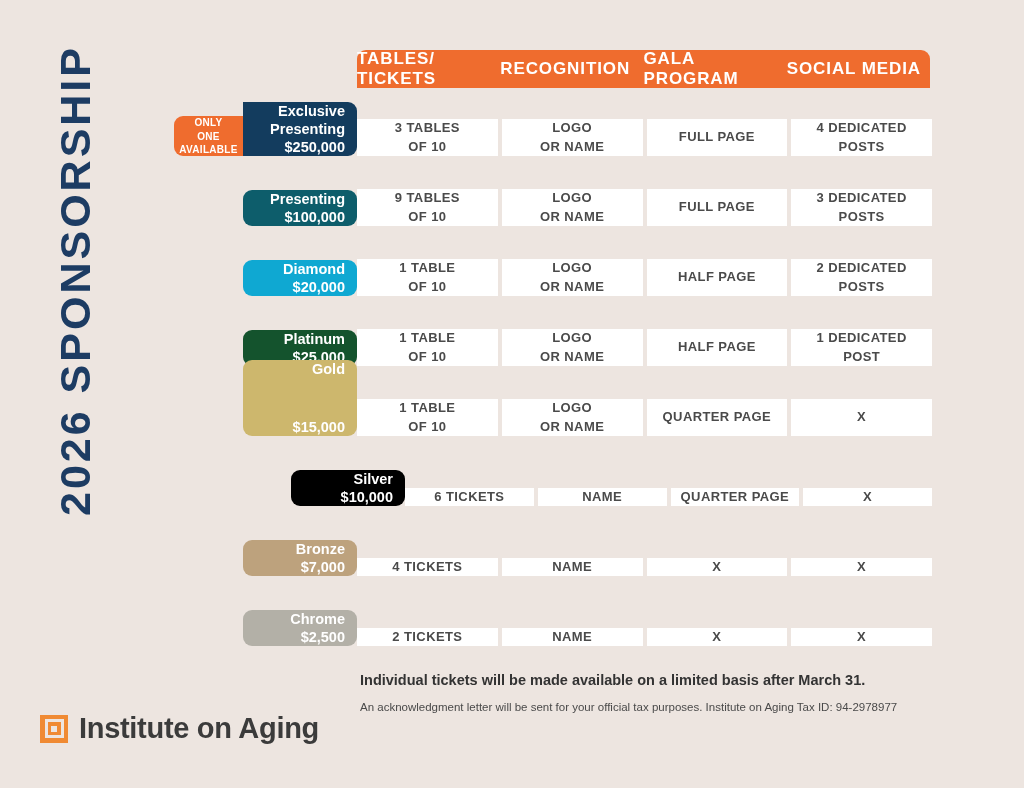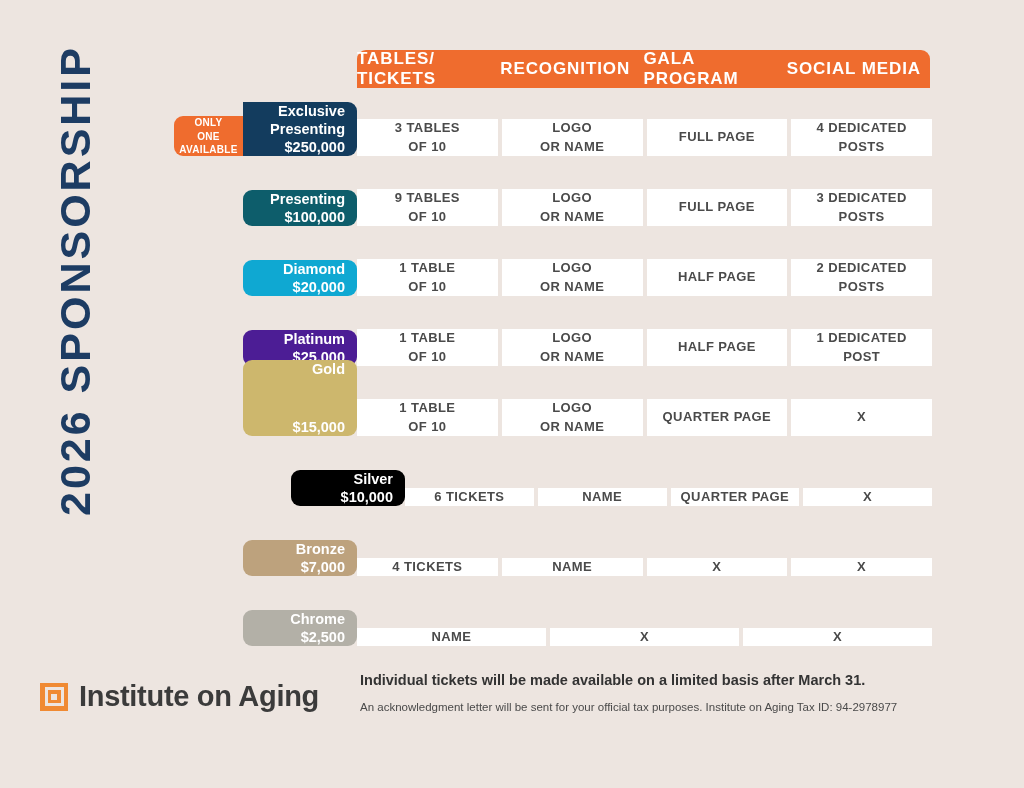--- a/index.html
+++ b/index.html
@@ -159,21 +159,21 @@
   #footer-note-secondary {
     color: #4a4a4a;
     font-size: 11.5px;
     font-family: "Liberation Sans", sans-serif;
   }
 
   
   #logo {
     position: absolute;
     left: 40px;
-    top: 680px;
+    top: 712px;
     display: flex;
     align-items: center;
   }
   #logo-mark {
     width: 28px;
     height: 28px;
     background: #f08a33;
     display: flex;
     align-items: center;
     justify-content: center;
@@ -328,21 +328,21 @@
               <div>2 DEDICATED</div>
               <div>POSTS</div>
             </div>
           </div>
         </div>
       </div>
       <div class="tier-row">
         <div class="badge-slot">
           <div class="badge empty"></div>
         </div>
-        <div class="tier-label" style="background: #4c1d95;">
+        <div class="tier-label" style="background: #14532d;">
           <div class="t-name">Platinum</div>
           <div class="t-amount">$25,000</div>
         </div>
         <div class="cells">
           <div class="cell">
             <div>
               <div>1 TABLE</div>
               <div>OF 10</div>
             </div>
           </div>
@@ -462,20 +462,25 @@
       </div>
       <div class="tier-row">
         <div class="badge-slot">
           <div class="badge empty"></div>
         </div>
         <div class="tier-label" style="background: rgb(179, 176, 167);">
           <div class="t-name">Chrome</div>
           <div class="t-amount">$2,500</div>
         </div>
         <div class="cells">
+          <div class="cell">
+            <div>
+              <div>2 TICKETS</div>
+            </div>
+          </div>
           <div class="cell">
             <div>
               <div>NAME</div>
             </div>
           </div>
           <div class="cell">
             <div>
               <div>X</div>
             </div>
           </div>

